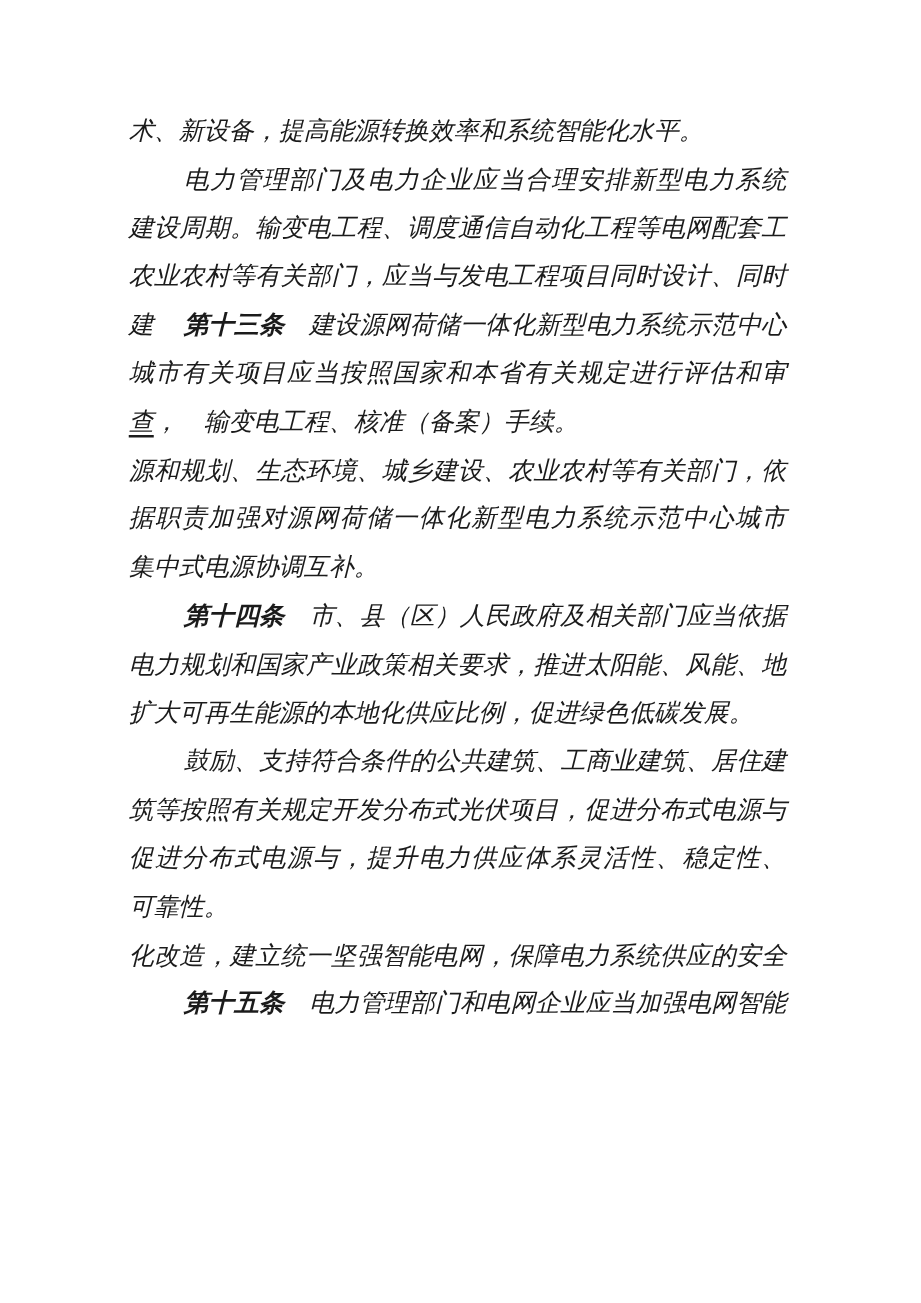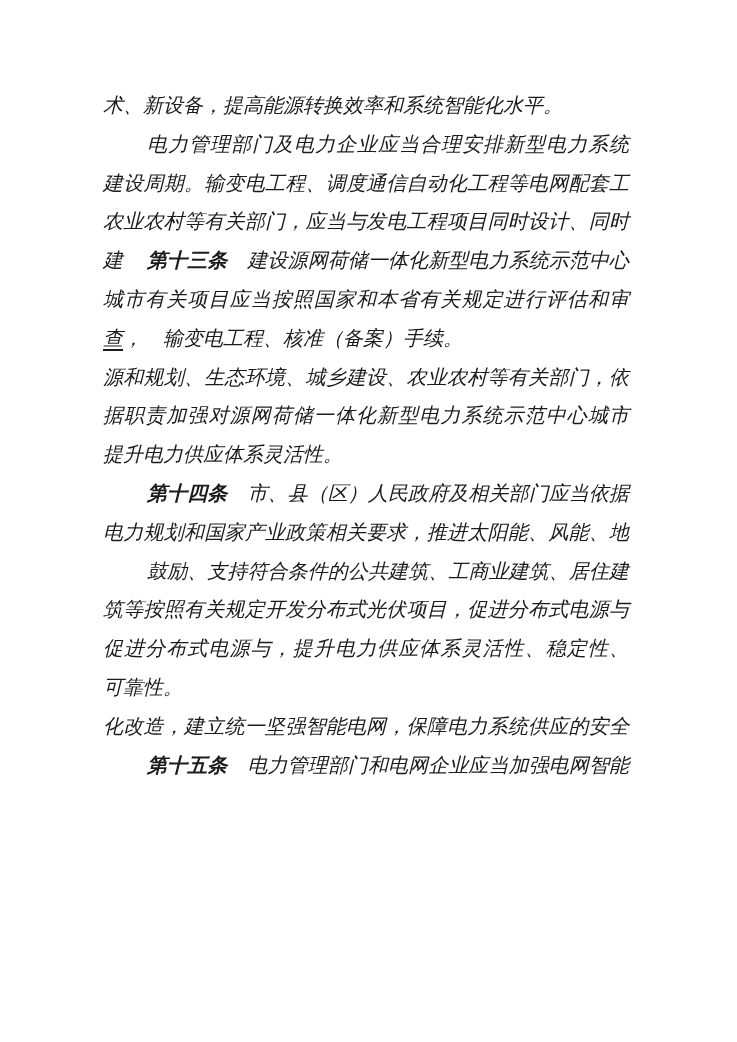--- a/index.html
+++ b/index.html
@@ -63,23 +63,24 @@
   <div class="doc">
       <div class="line"><span>术、新设备，提高能源转换效率和系统智能化水平。</span></div>
       <div class="line indent full"><span>电力管理部门及电力企业应当合理安排新型电力系统</span></div>
       <div class="line full"><span>建设周期。输变电工程、调度通信自动化工程等电网配套工</span></div>
       <div class="line full"><span>农业农村等有关部门，应当与发电工程项目同时设计、同时建</span></div>
       <div class="line indent full"><span class="prefix">第十三条</span><span>建设源网荷储一体化新型电力系统示范中心</span></div>
       <div class="line full"><span>城市有关项目应当按照国家和本省有关规定进行评估和审</span></div>
       <div class="line"><span class="uline">查</span><span>，　输变电工程、核准（备案）手续。</span></div>
       <div class="line full"><span>源和规划、生态环境、城乡建设、农业农村等有关部门，依</span></div>
       <div class="line full"><span>据职责加强对源网荷储一体化新型电力系统示范中心城市</span></div>
-      <div class="line"><span>提升电力供应体系灵活性。</span></div>
+      <div class="line"><span>集中式电源协调互补。</span></div>
       <div class="line indent full"><span class="prefix">第十四条</span><span>市、县（区）人民政府及相关部门应当依据</span></div>
       <div class="line full"><span>电力规划和国家产业政策相关要求，推进太阳能、风能、地</span></div>
+      <div class="line"><span>扩大可再生能源的本地化供应比例，促进绿色低碳发展。</span></div>
       <div class="line indent full"><span>鼓励、支持符合条件的公共建筑、工商业建筑、居住建</span></div>
       <div class="line full"><span>筑等按照有关规定开发分布式光伏项目，促进分布式电源与</span></div>
       <div class="line full"><span>促进分布式电源与，提升电力供应体系灵活性、稳定性、</span></div>
       <div class="line"><span>可靠性。</span></div>
       <div class="line full"><span>化改造，建立统一坚强智能电网，保障电力系统供应的安全</span></div>
       <div class="line indent full"><span class="prefix">第十五条</span><span>电力管理部门和电网企业应当加强电网智能</span></div>
     </div>
 </div>
 
 </body></html>

